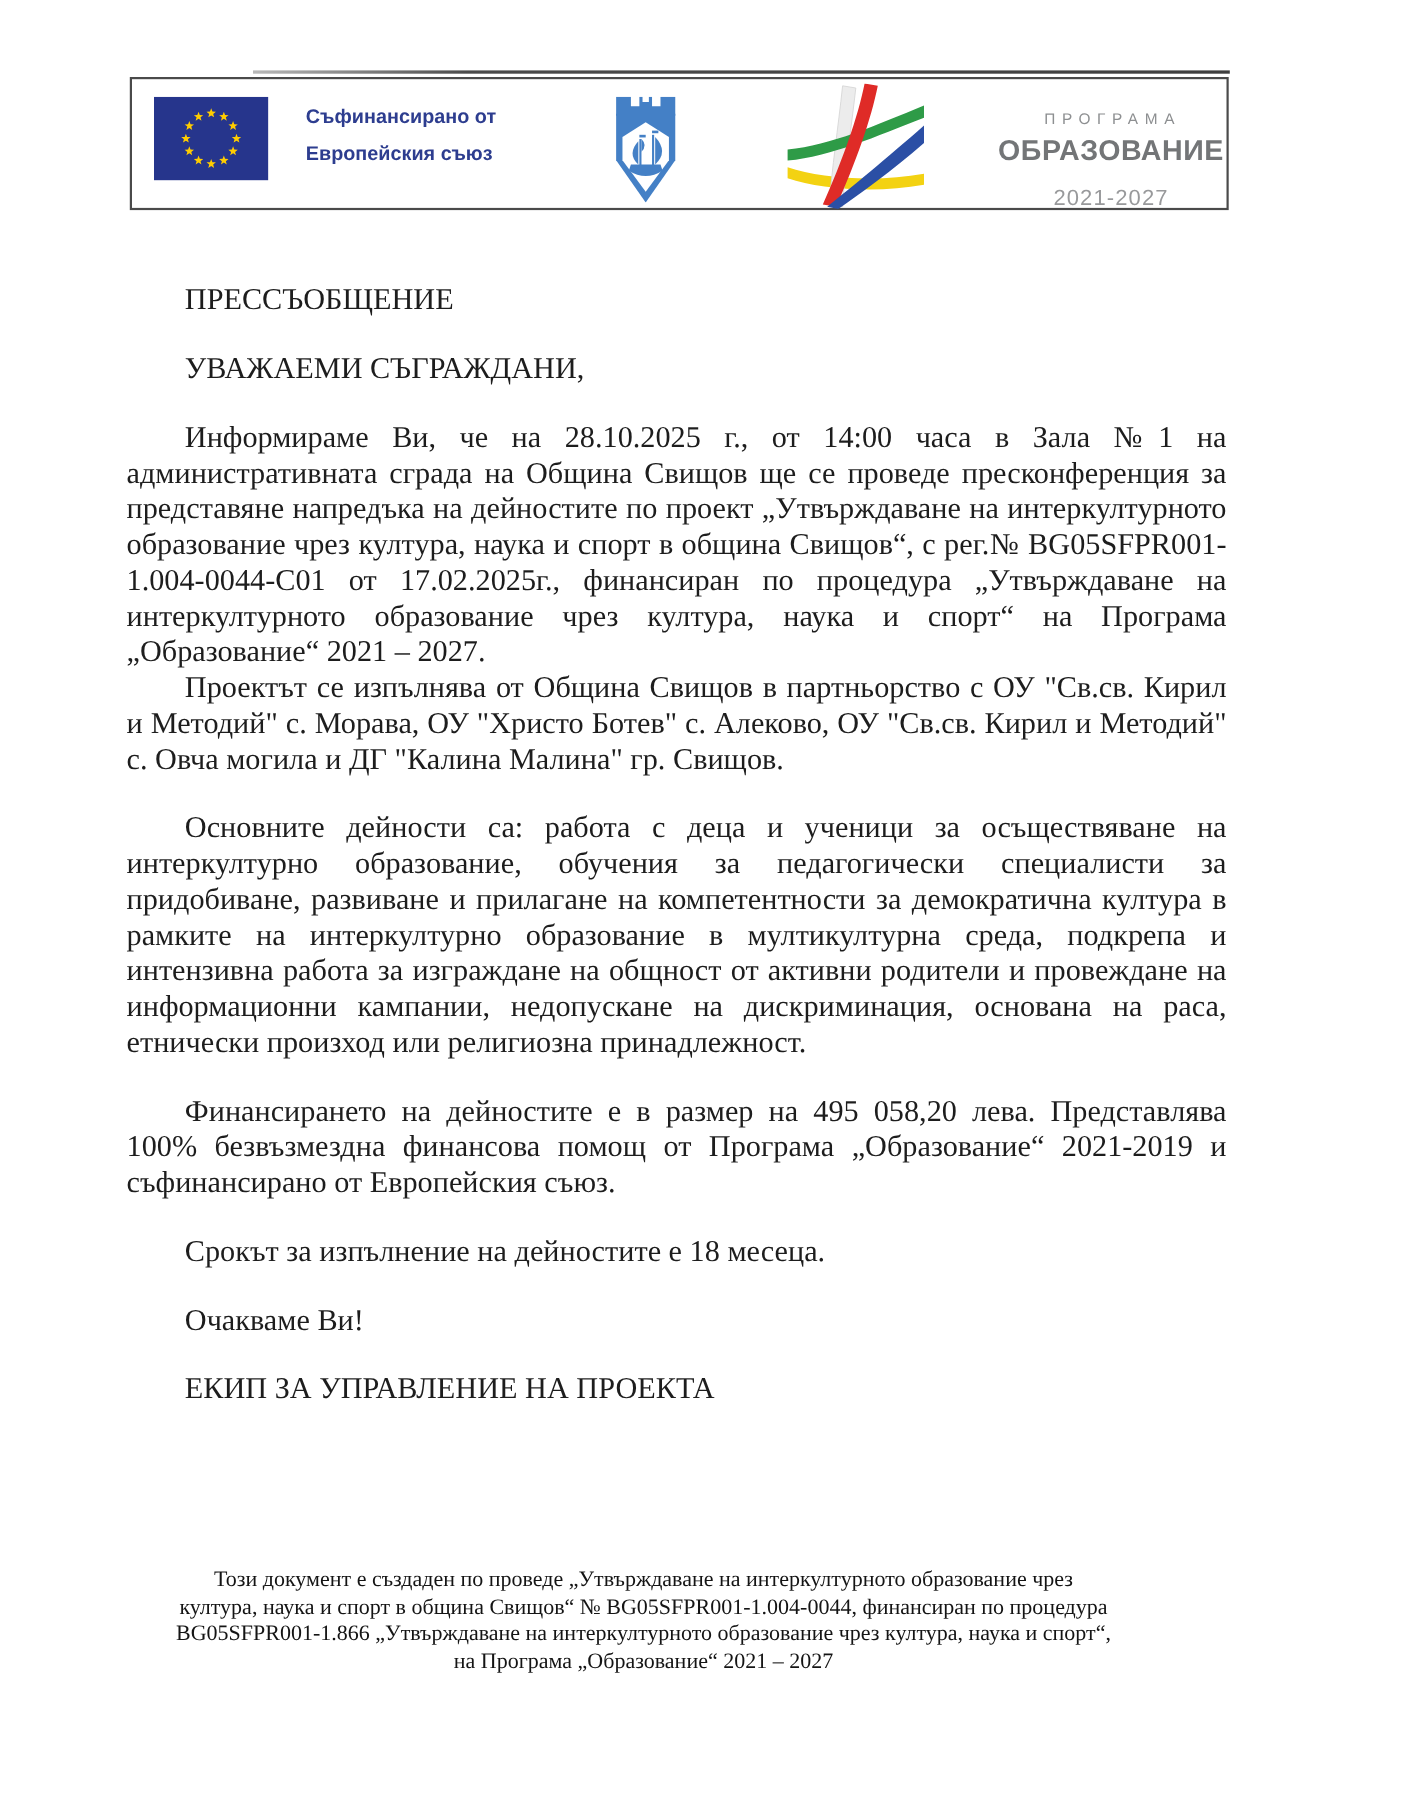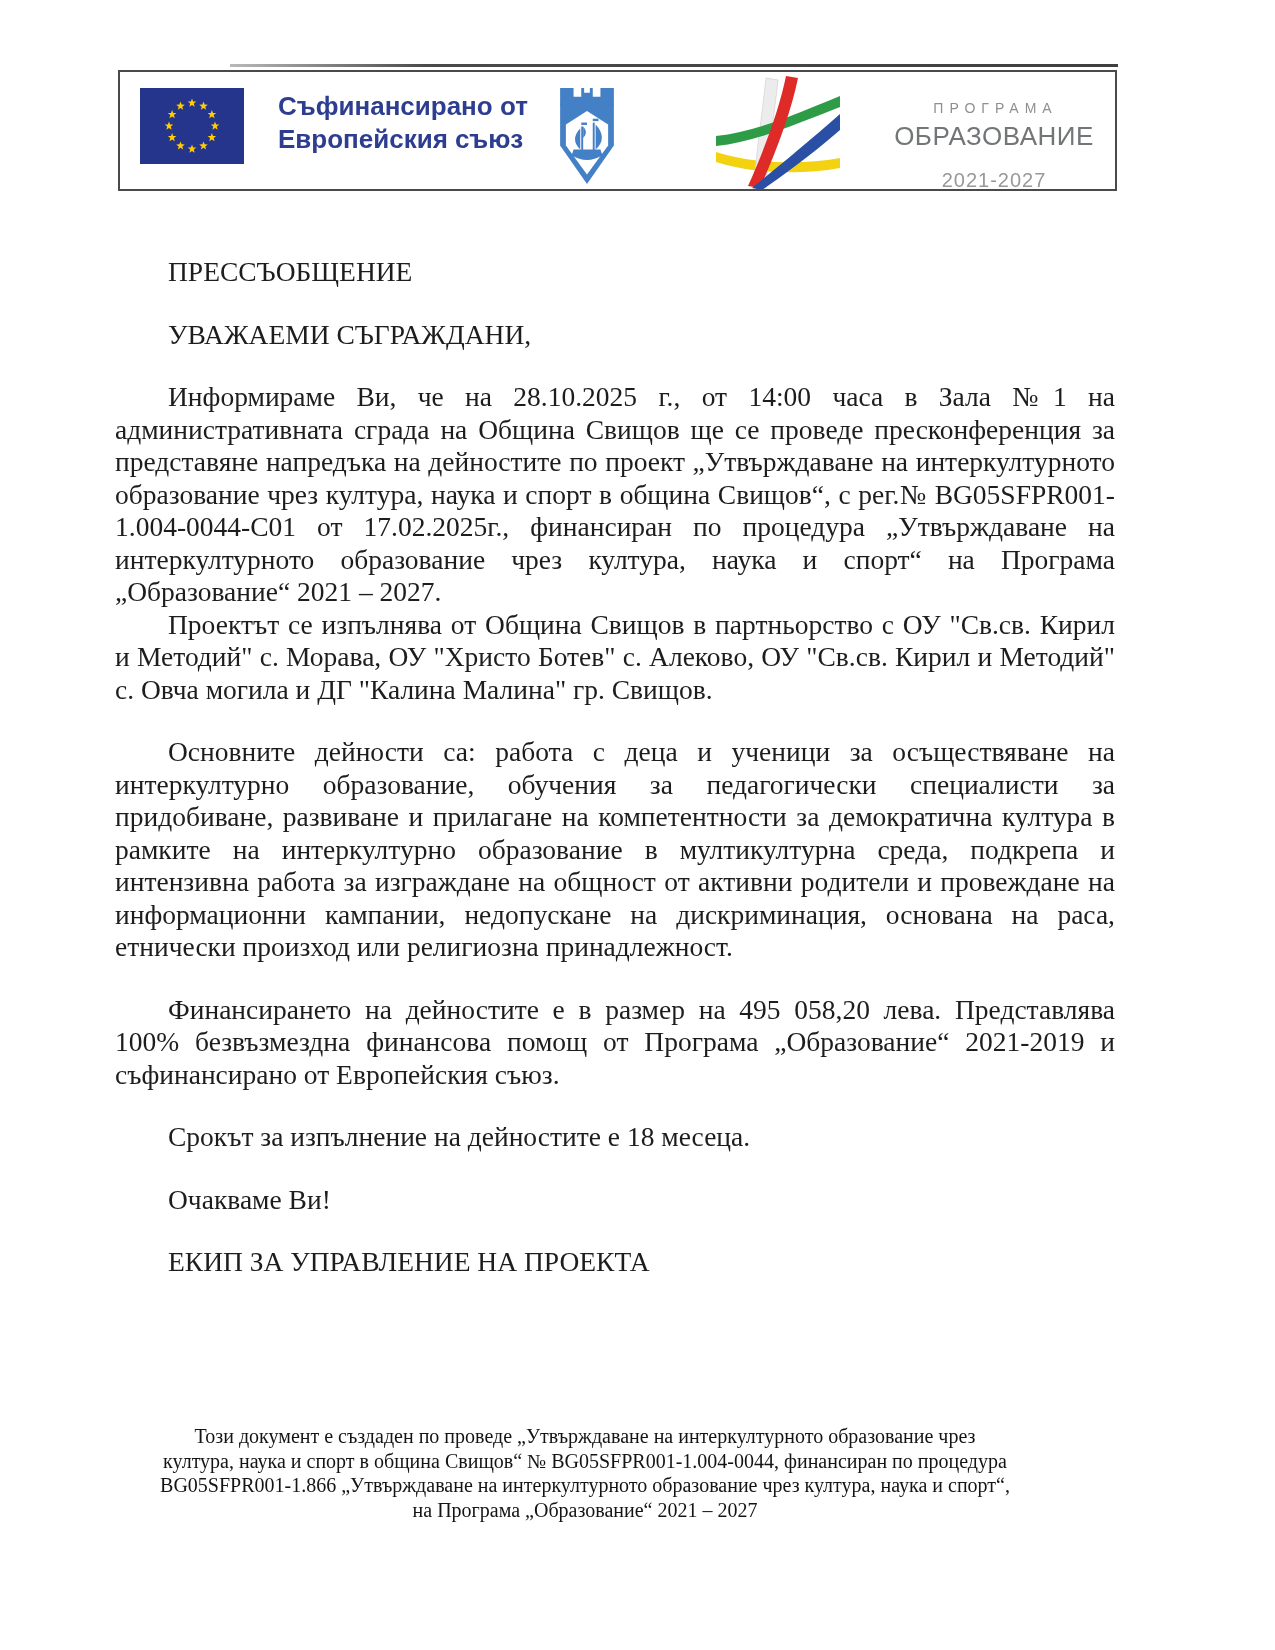--- a/index.html
+++ b/index.html
@@ -16,30 +16,30 @@
     background:linear-gradient(to right,#b9b9b9 0%,#4a4a4a 22%,#3f3f3f 100%);
   }
   .header-box{
     position:absolute;left:118px;top:70px;width:999px;height:121px;
     border:2px solid #4a4a4a;box-sizing:border-box;background:#ffffff;
   }
   .eu-flag{position:absolute;left:20px;top:16px;width:104px;height:76px;}
   .eu-text{
     position:absolute;left:158px;top:18px;
     font-family:"Liberation Sans",sans-serif;font-weight:bold;
-    font-size:26px;line-height:33px;color:#2d3d8f;white-space:nowrap;
+    font-size:18px;line-height:33px;color:#2d3d8f;white-space:nowrap;
   }
   .shield{position:absolute;left:438px;top:16px;width:58px;height:96px;}
   .ribbons{position:absolute;left:594px;top:4px;width:128px;height:114px;}
   .program-text{
-    position:absolute;left:768px;top:28px;width:212px;text-align:center;
+    position:absolute;left:784px;top:28px;width:212px;text-align:center;
     font-family:"Liberation Sans",sans-serif;
   }
   .program-label{font-size:14px;letter-spacing:6px;color:#8d8f91;margin:0 0 5px 3px;}
-  .program-title{font-size:26px;font-weight:normal;color:#737577;letter-spacing:0.5px;margin:0 0 17px 0;}
+  .program-title{font-size:26px;font-weight:bold;color:#737577;letter-spacing:0.5px;margin:0 0 17px 0;}
   .program-years{font-size:20px;color:#98999b;letter-spacing:1px;margin:13px;}
 
   
   .content{
     position:absolute;left:115px;top:256px;width:1000px;
     font-size:27.5px;line-height:32.5px;color:#1d1d1d;
   }
   .content p{margin:0;text-align:justify;text-indent:53px;}
   .content .gap{margin-top:30px;}
   .doc-title{text-align:center;}

